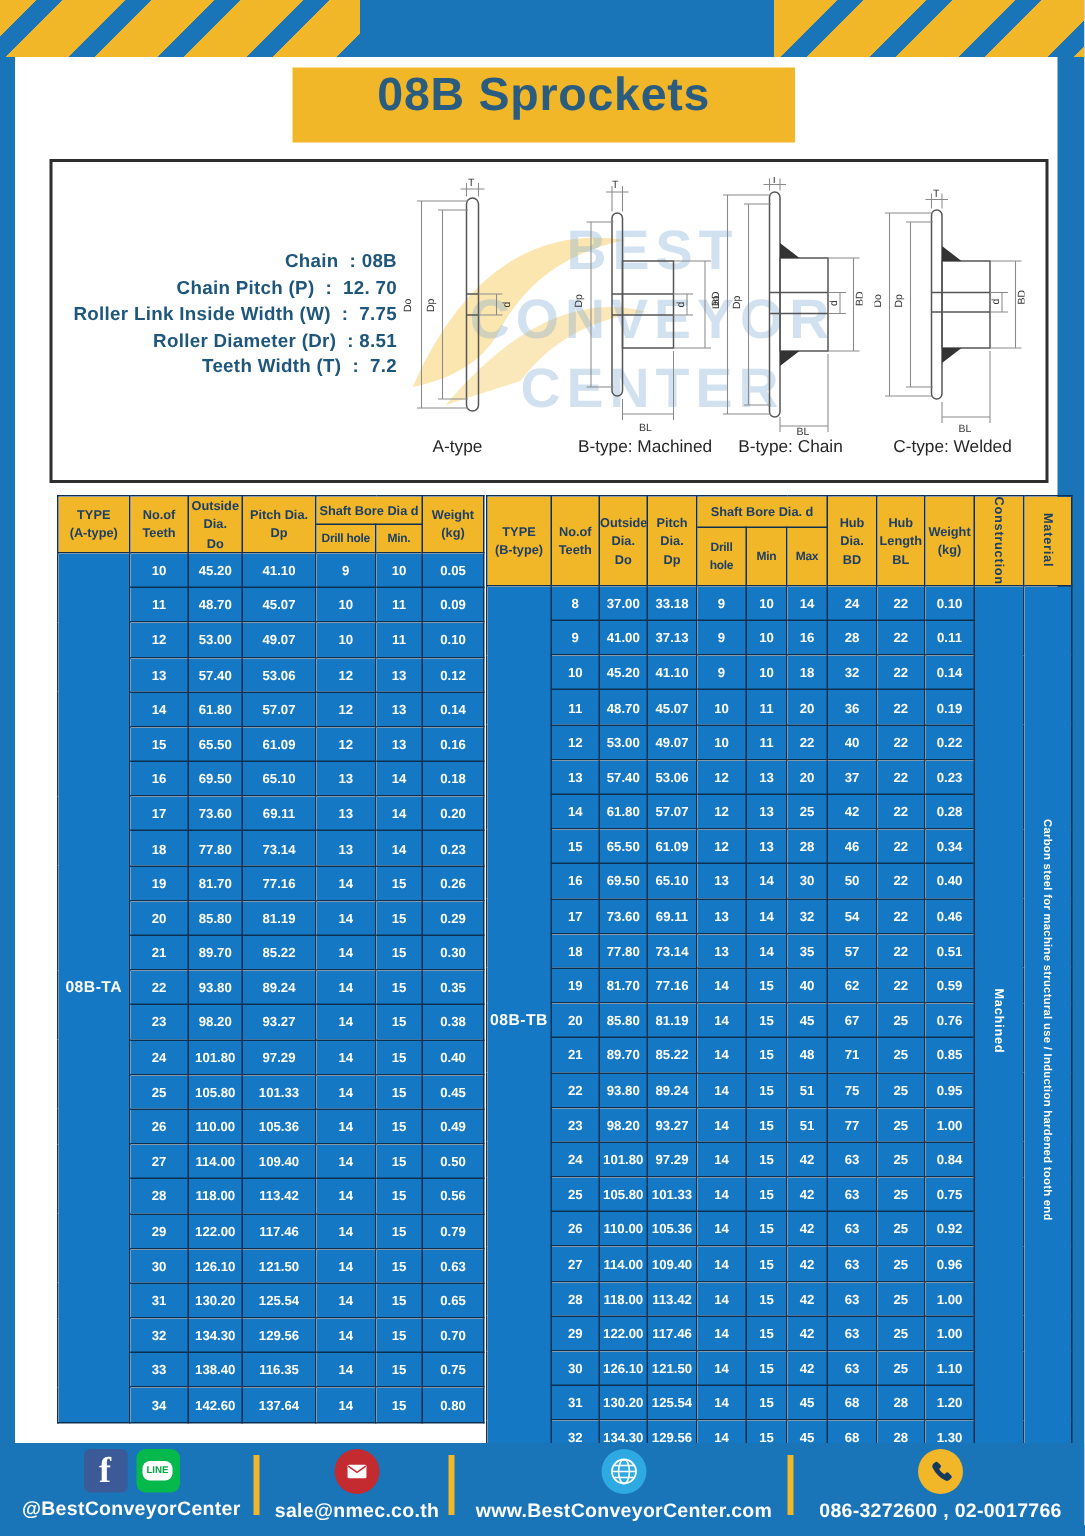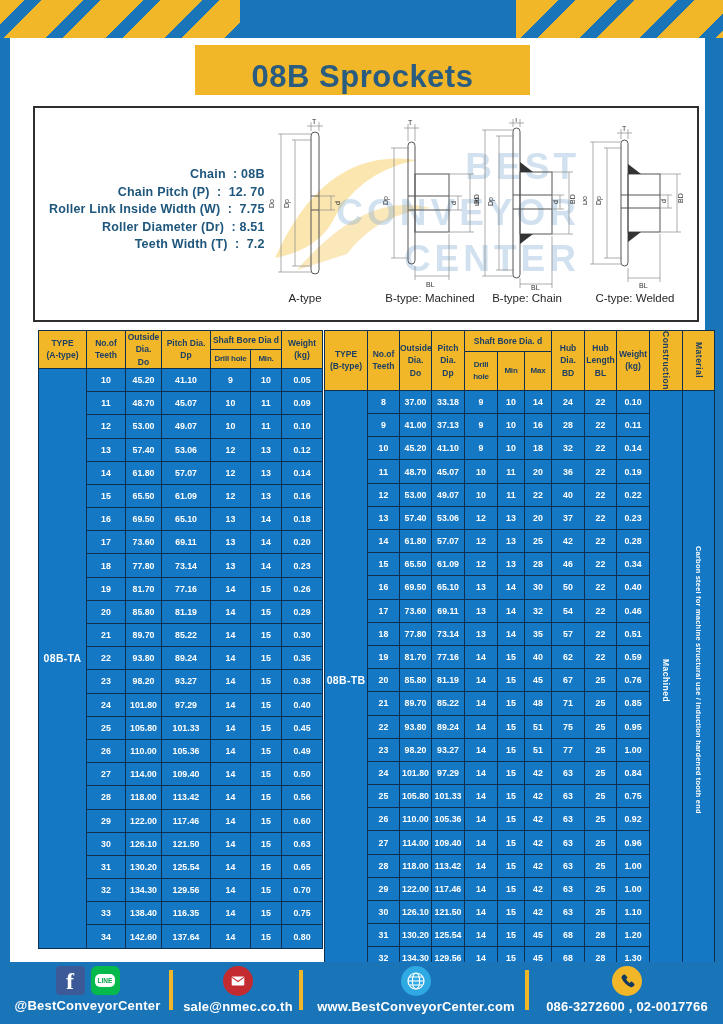--- a/index.html
+++ b/index.html
@@ -10,28 +10,28 @@
   .stripes{position:absolute;top:0;height:38px;
     background:repeating-linear-gradient(135deg,#f2b629 0 30px,rgba(0,0,0,0) 30px 42px);}
   .stripes-left{left:-18px;width:258px;}
   .stripes-right{left:516px;width:230px;}
 
   
   .sheet{position:absolute;left:10px;top:38px;width:695px;height:924px;background:#ffffff;}
 
   
   .title-banner{position:absolute;left:185px;top:7px;width:335px;height:50px;background:#f2b629;
-    display:flex;align-items:flex-end;justify-content:center;}
+    display:flex;align-items:flex-start;justify-content:center;}
   .title-banner span{font-size:31px;font-weight:bold;color:#2a5c80;letter-spacing:.5px;}
 
   
   .draw-panel{position:absolute;left:23px;top:68px;width:662px;height:212px;background:#fff;
     border:2px solid #2e2e2e;overflow:hidden;}
   .wm-swoosh{position:absolute;left:200px;top:20px;}
-  .wm-text{position:absolute;left:255px;top:36px;width:290px;text-align:right;
+  .wm-text{position:absolute;left:255px;top:36px;width:290px;text-align:center;
     font-weight:bold;font-size:37px;line-height:46px;letter-spacing:4px;color:rgba(125,170,210,.35);}
   .specs{position:absolute;left:14px;top:58px;}
   .specs div{font-size:12.5px;line-height:17.5px;font-weight:bold;color:#1e567c;letter-spacing:.2px;white-space:pre;text-align:right;}
   .sprocket-svg{position:absolute;top:10px;}
   .caption{position:absolute;top:184px;width:130px;text-align:center;font-size:11.5px;font-weight:normal;color:#262626;}
   .dimtxt{font-size:7px;fill:#333;font-family:"Liberation Sans",sans-serif;}
 
   
   table{position:absolute;border-collapse:collapse;table-layout:fixed;}
   th,td{border:1.6px solid #0e3050;padding:0;text-align:center;vertical-align:middle;overflow:hidden;}
@@ -424,21 +424,21 @@
             <td>14</td>
             <td>15</td>
             <td>0.56</td>
           </tr>
           <tr>
             <td>29</td>
             <td>122.00</td>
             <td>117.46</td>
             <td>14</td>
             <td>15</td>
-            <td>0.60</td>
+            <td>0.79</td>
           </tr>
           <tr>
             <td>30</td>
             <td>126.10</td>
             <td>121.50</td>
             <td>14</td>
             <td>15</td>
             <td>0.63</td>
           </tr>
           <tr>

